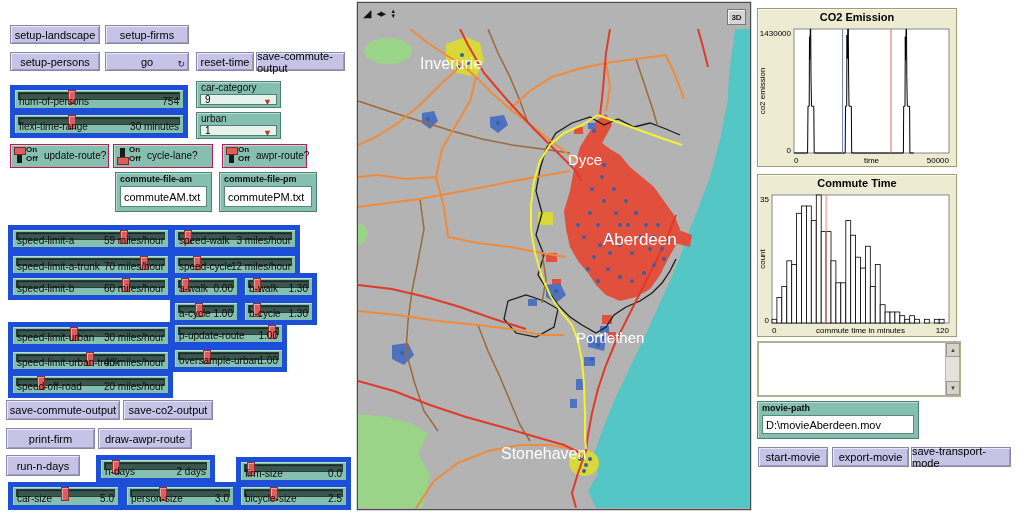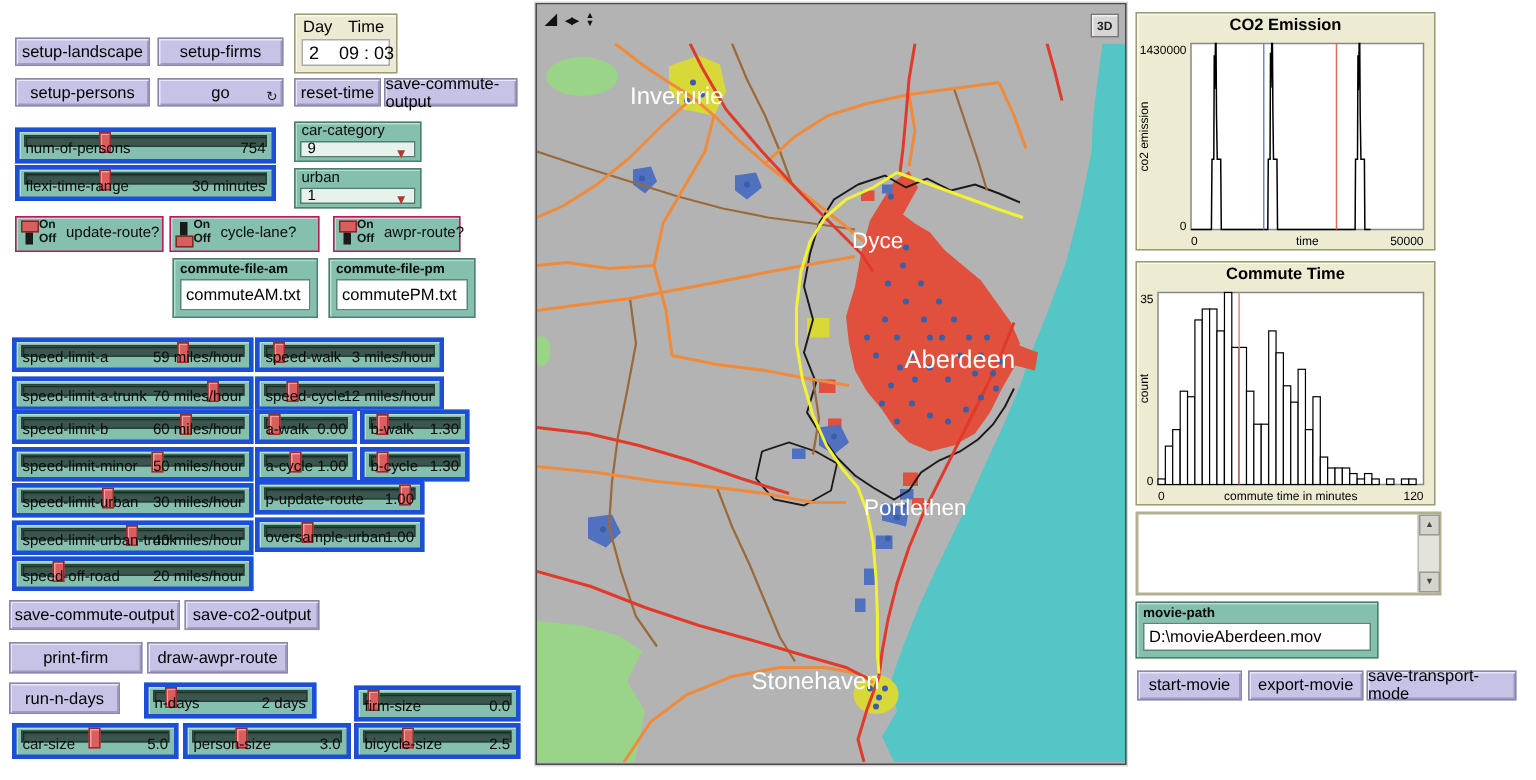--- a/index.html
+++ b/index.html
@@ -1,20 +1,20 @@
 <!DOCTYPE html>
 <html><head>
 <meta charset="utf-8">
 <style>
   html,body{margin:0;padding:0;background:#fff;}
   #app{position:relative;width:1024px;height:520px;background:#ffffff;font-family:"Liberation Sans",sans-serif;overflow:hidden;}
   
   .btn{position:absolute;background:#c6c3e7;border:1px solid #8a88a8;box-shadow:inset 1px 1px 0 #e9e7fb,inset -1px -1px 0 #9d9ac0;display:flex;align-items:center;justify-content:center;font-size:11px;color:#000;cursor:pointer;}
   .btn .forever{position:absolute;right:3px;bottom:1px;font-size:9px;color:#222;}
-  .slider{position:absolute;background:#85bfad;border:3px solid #1d4ed8;box-shadow:inset 1px 1px 0 #b9ded1;}
+  .slider{position:absolute;background:#85bfad;border:5px solid #1d4ed8;box-shadow:inset 1px 1px 0 #b9ded1;}
   .sl-track{position:absolute;left:3px;right:3px;top:2px;height:6px;background:#3a564e;border:1px solid #26403a;box-shadow:inset 1px 1px 1px #16281f;}
   .sl-knob{position:absolute;top:0;width:6px;height:12px;background:#d95e5e;border:1px solid #8e3030;box-shadow:inset 1px 1px 0 #f0a0a0;}
   .sl-label{position:absolute;left:4px;bottom:1px;font-size:10px;color:#0a0a0a;white-space:nowrap;}
   .sl-value{position:absolute;right:4px;bottom:1px;font-size:10px;color:#0a0a0a;white-space:nowrap;}
   .switch{position:absolute;background:#85bfad;border:1px solid #be185d;box-shadow:inset 1px 1px 0 #b9ded1;}
   .sw-groove{position:absolute;left:6px;top:3px;width:5px;height:15px;background:#1a1a1a;}
   .sw-knob{position:absolute;left:3px;width:10px;height:6px;background:#d95e5e;border:1px solid #7e2a2a;}
   .sw-on{position:absolute;left:15px;top:0px;font-size:8px;font-weight:bold;color:#111;}
   .sw-off{position:absolute;left:15px;top:9px;font-size:8px;font-weight:bold;color:#111;}
   .sw-name{position:absolute;left:33px;top:5px;font-size:10px;color:#0a0a0a;white-space:nowrap;}
@@ -63,25 +63,20 @@
       <span>go</span>
       <span class="forever">↻</span>
     </div>
   <div class="btn" style="left:196px;top:52px;width:56px;height:17px">
       <span>reset-time</span>
     </div>
   <div class="btn" style="left:256px;top:52px;width:87px;height:17px">
       <span>save-commute-output</span>
     </div>
 
-  <div class="monitor" style="left:196px;top:9px;width:67px;height:38px">
-    <span class="mon-h" style="left:5px">Day</span>
-    <span class="mon-h" style="left:35px">Time</span>
-    <div class="mon-field">2    09 : 03</div>
-  </div>
 
   <div class="slider" style="left:10px;top:85px;width:168px;height:18px">
       <div class="sl-track"></div>
       <div class="sl-knob" style="left:calc((100% - 12px)*0.32 + 3px)"></div>
       <span class="sl-label">num-of-persons</span>
       <span class="sl-value">754</span>
     </div>
   <div class="slider" style="left:10px;top:110px;width:168px;height:18px">
       <div class="sl-track"></div>
       <div class="sl-knob" style="left:calc((100% - 12px)*0.32 + 3px)"></div>
@@ -169,26 +164,20 @@
       <div class="sl-track"></div>
       <div class="sl-knob" style="left:calc((100% - 12px)*0.05 + 3px)"></div>
       <span class="sl-label">a-walk</span>
       <span class="sl-value">0.00</span>
     </div>
   <div class="slider" style="left:240px;top:273px;width:67px;height:17px">
       <div class="sl-track"></div>
       <div class="sl-knob" style="left:calc((100% - 12px)*0.09 + 3px)"></div>
       <span class="sl-label">b-walk</span>
       <span class="sl-value">1.30</span>
-    </div>
-  <div class="slider" style="left:8px;top:298px;width:155px;height:17px">
-      <div class="sl-track"></div>
-      <div class="sl-knob" style="left:calc((100% - 12px)*0.61 + 3px)"></div>
-      <span class="sl-label">speed-limit-minor</span>
-      <span class="sl-value">50 miles/hour</span>
     </div>
   <div class="slider" style="left:170px;top:298px;width:62px;height:17px">
       <div class="sl-track"></div>
       <div class="sl-knob" style="left:calc((100% - 12px)*0.33 + 3px)"></div>
       <span class="sl-label">a-cycle</span>
       <span class="sl-value">1.00</span>
     </div>
   <div class="slider" style="left:240px;top:298px;width:67px;height:17px">
       <div class="sl-track"></div>
       <div class="sl-knob" style="left:calc((100% - 12px)*0.09 + 3px)"></div>

